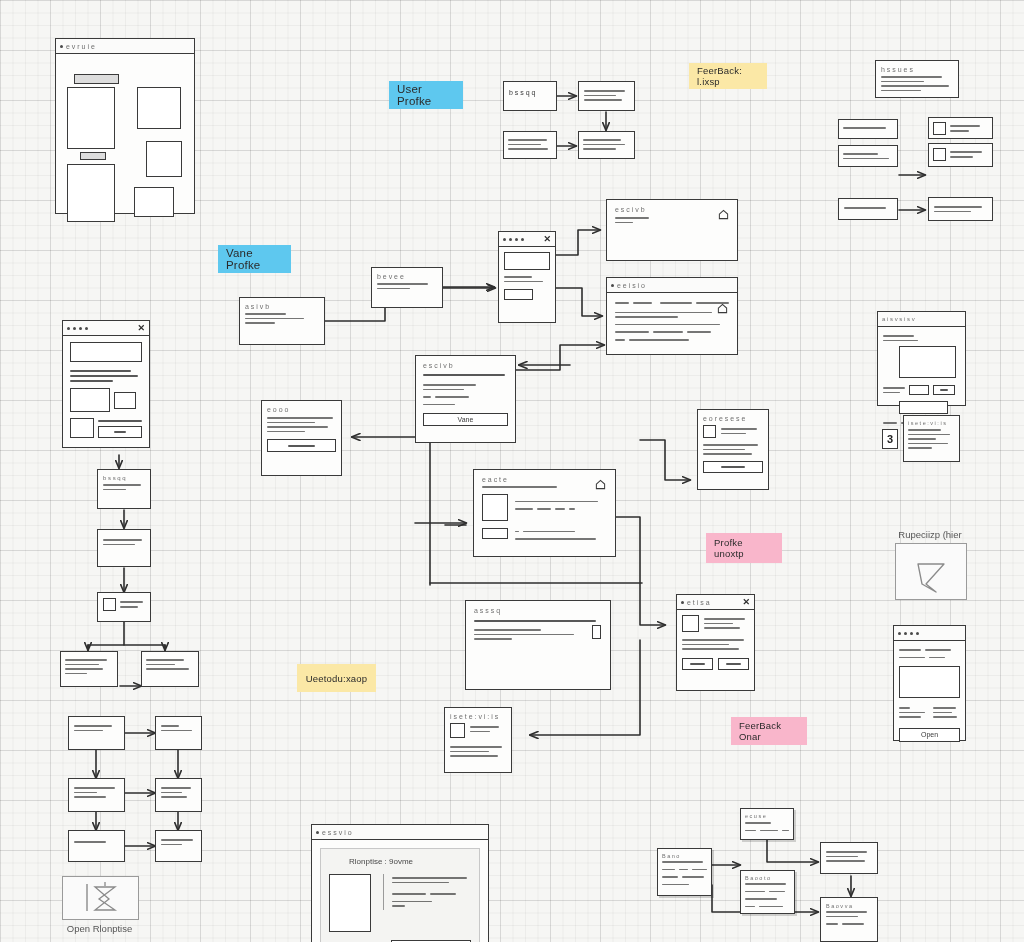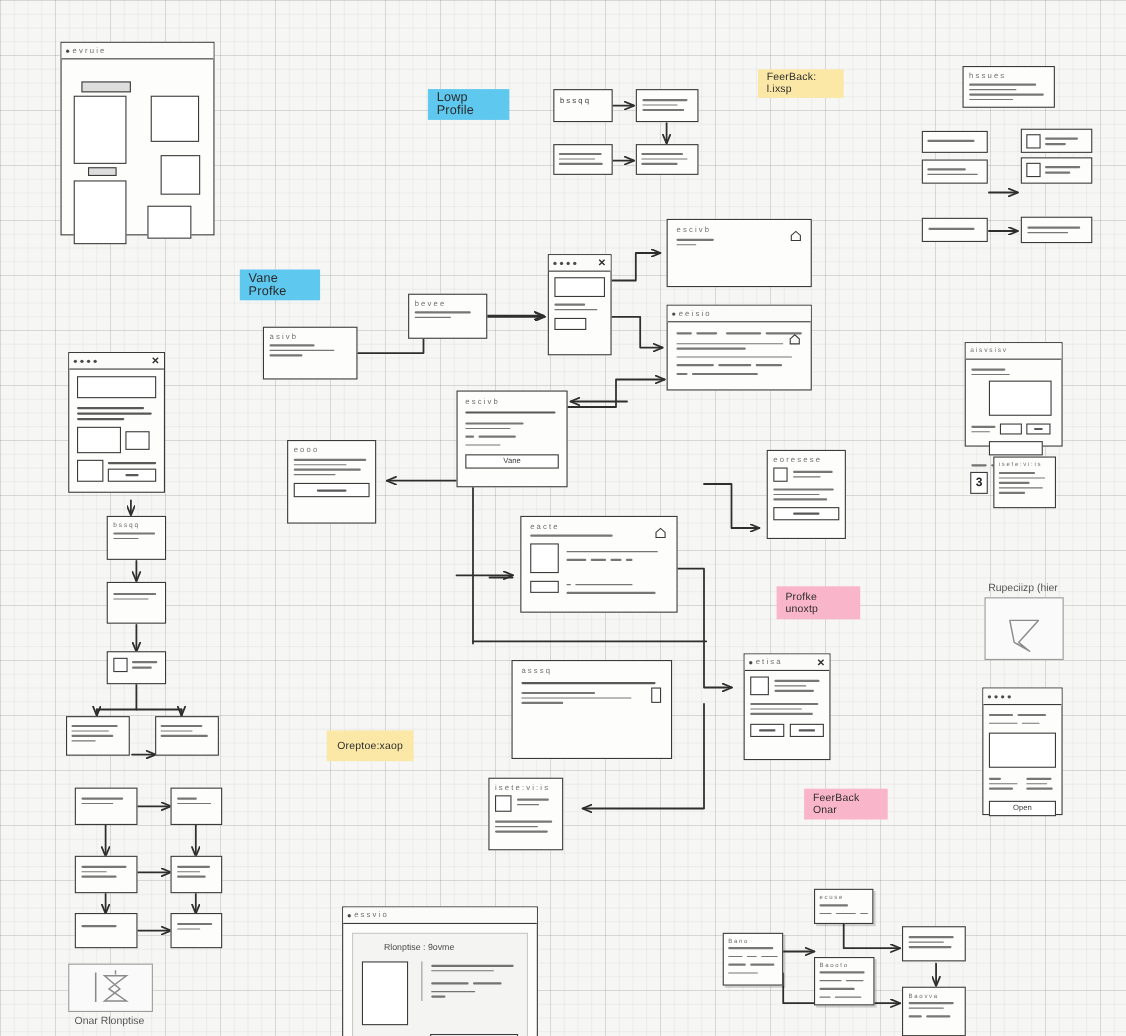--- a/index.html
+++ b/index.html
@@ -723,38 +723,38 @@
       <div class="row">
           <div class="ln t" style="width:12px"></div>
           <div class="ln t" style="width:22px"></div>
         </div>
     </div>
   </div>
 
 </div>
 
 <div class="lyr">
-  <div class="sticky blue" style="left:389px;top:81px;width:74px;height:28px;">Lowp Profile</div>
+  <div class="sticky blue" style="left:389px;top:81px;width:74px;height:28px;">User Profke</div>
   <div class="sticky blue" style="left:218px;top:245px;width:73px;height:28px;">Vane Profke</div>
   <div class="sticky yellow" style="left:689px;top:63px;width:78px;height:26px;font-size:9.5px;">FeerBack: l.ixsp</div>
-  <div class="sticky yellow" style="left:297px;top:664px;width:79px;height:28px;font-size:9.5px;">Oreptoe:xaop</div>
+  <div class="sticky yellow" style="left:297px;top:664px;width:79px;height:28px;font-size:9.5px;">Ueetodu:xaop</div>
   <div class="sticky pink" style="left:706px;top:533px;width:76px;height:30px;font-size:9.5px;">Profke unoxtp</div>
   <div class="sticky pink" style="left:731px;top:717px;width:76px;height:28px;font-size:9.5px;">FeerBack Onar</div>
 </div>
 
 <div class="lyr">
   <div class="ph" style="left:62px;top:876px;width:75px;height:42px;">
     <div class="frame">
       <svg width="100%" height="100%" viewBox="0 0 75 42">
         <line x1="24" y1="7" x2="24" y2="34" stroke="#8a8a8a" stroke-width="1.4"></line>
         <path d="M32,10 L52,10 L36,22 L52,33 L32,33 L46,22 Z" fill="none" stroke="#8a8a8a" stroke-width="1.3"></path>
         <line x1="42" y1="5" x2="42" y2="9" stroke="#8a8a8a" stroke-width="1.3"></line>
       </svg>
     </div>
-    <div class="cap">Onar Rlonptise</div>
+    <div class="cap">Open Rlonptise</div>
   </div>
 
   <div class="ph" style="left:895px;top:529px;width:70px;height:72px;">
     <div class="capTop">Rupeciizp (hier</div>
     <div class="frame" style="height:55px;">
       <svg width="100%" height="100%" viewBox="0 0 70 55">
         <path d="M22,20 L48,20 L30,40 L40,48 L26,40 Z" fill="none" stroke="#8a8a8a" stroke-width="1.3" stroke-linejoin="round"></path>
       </svg>
     </div>
   </div>

